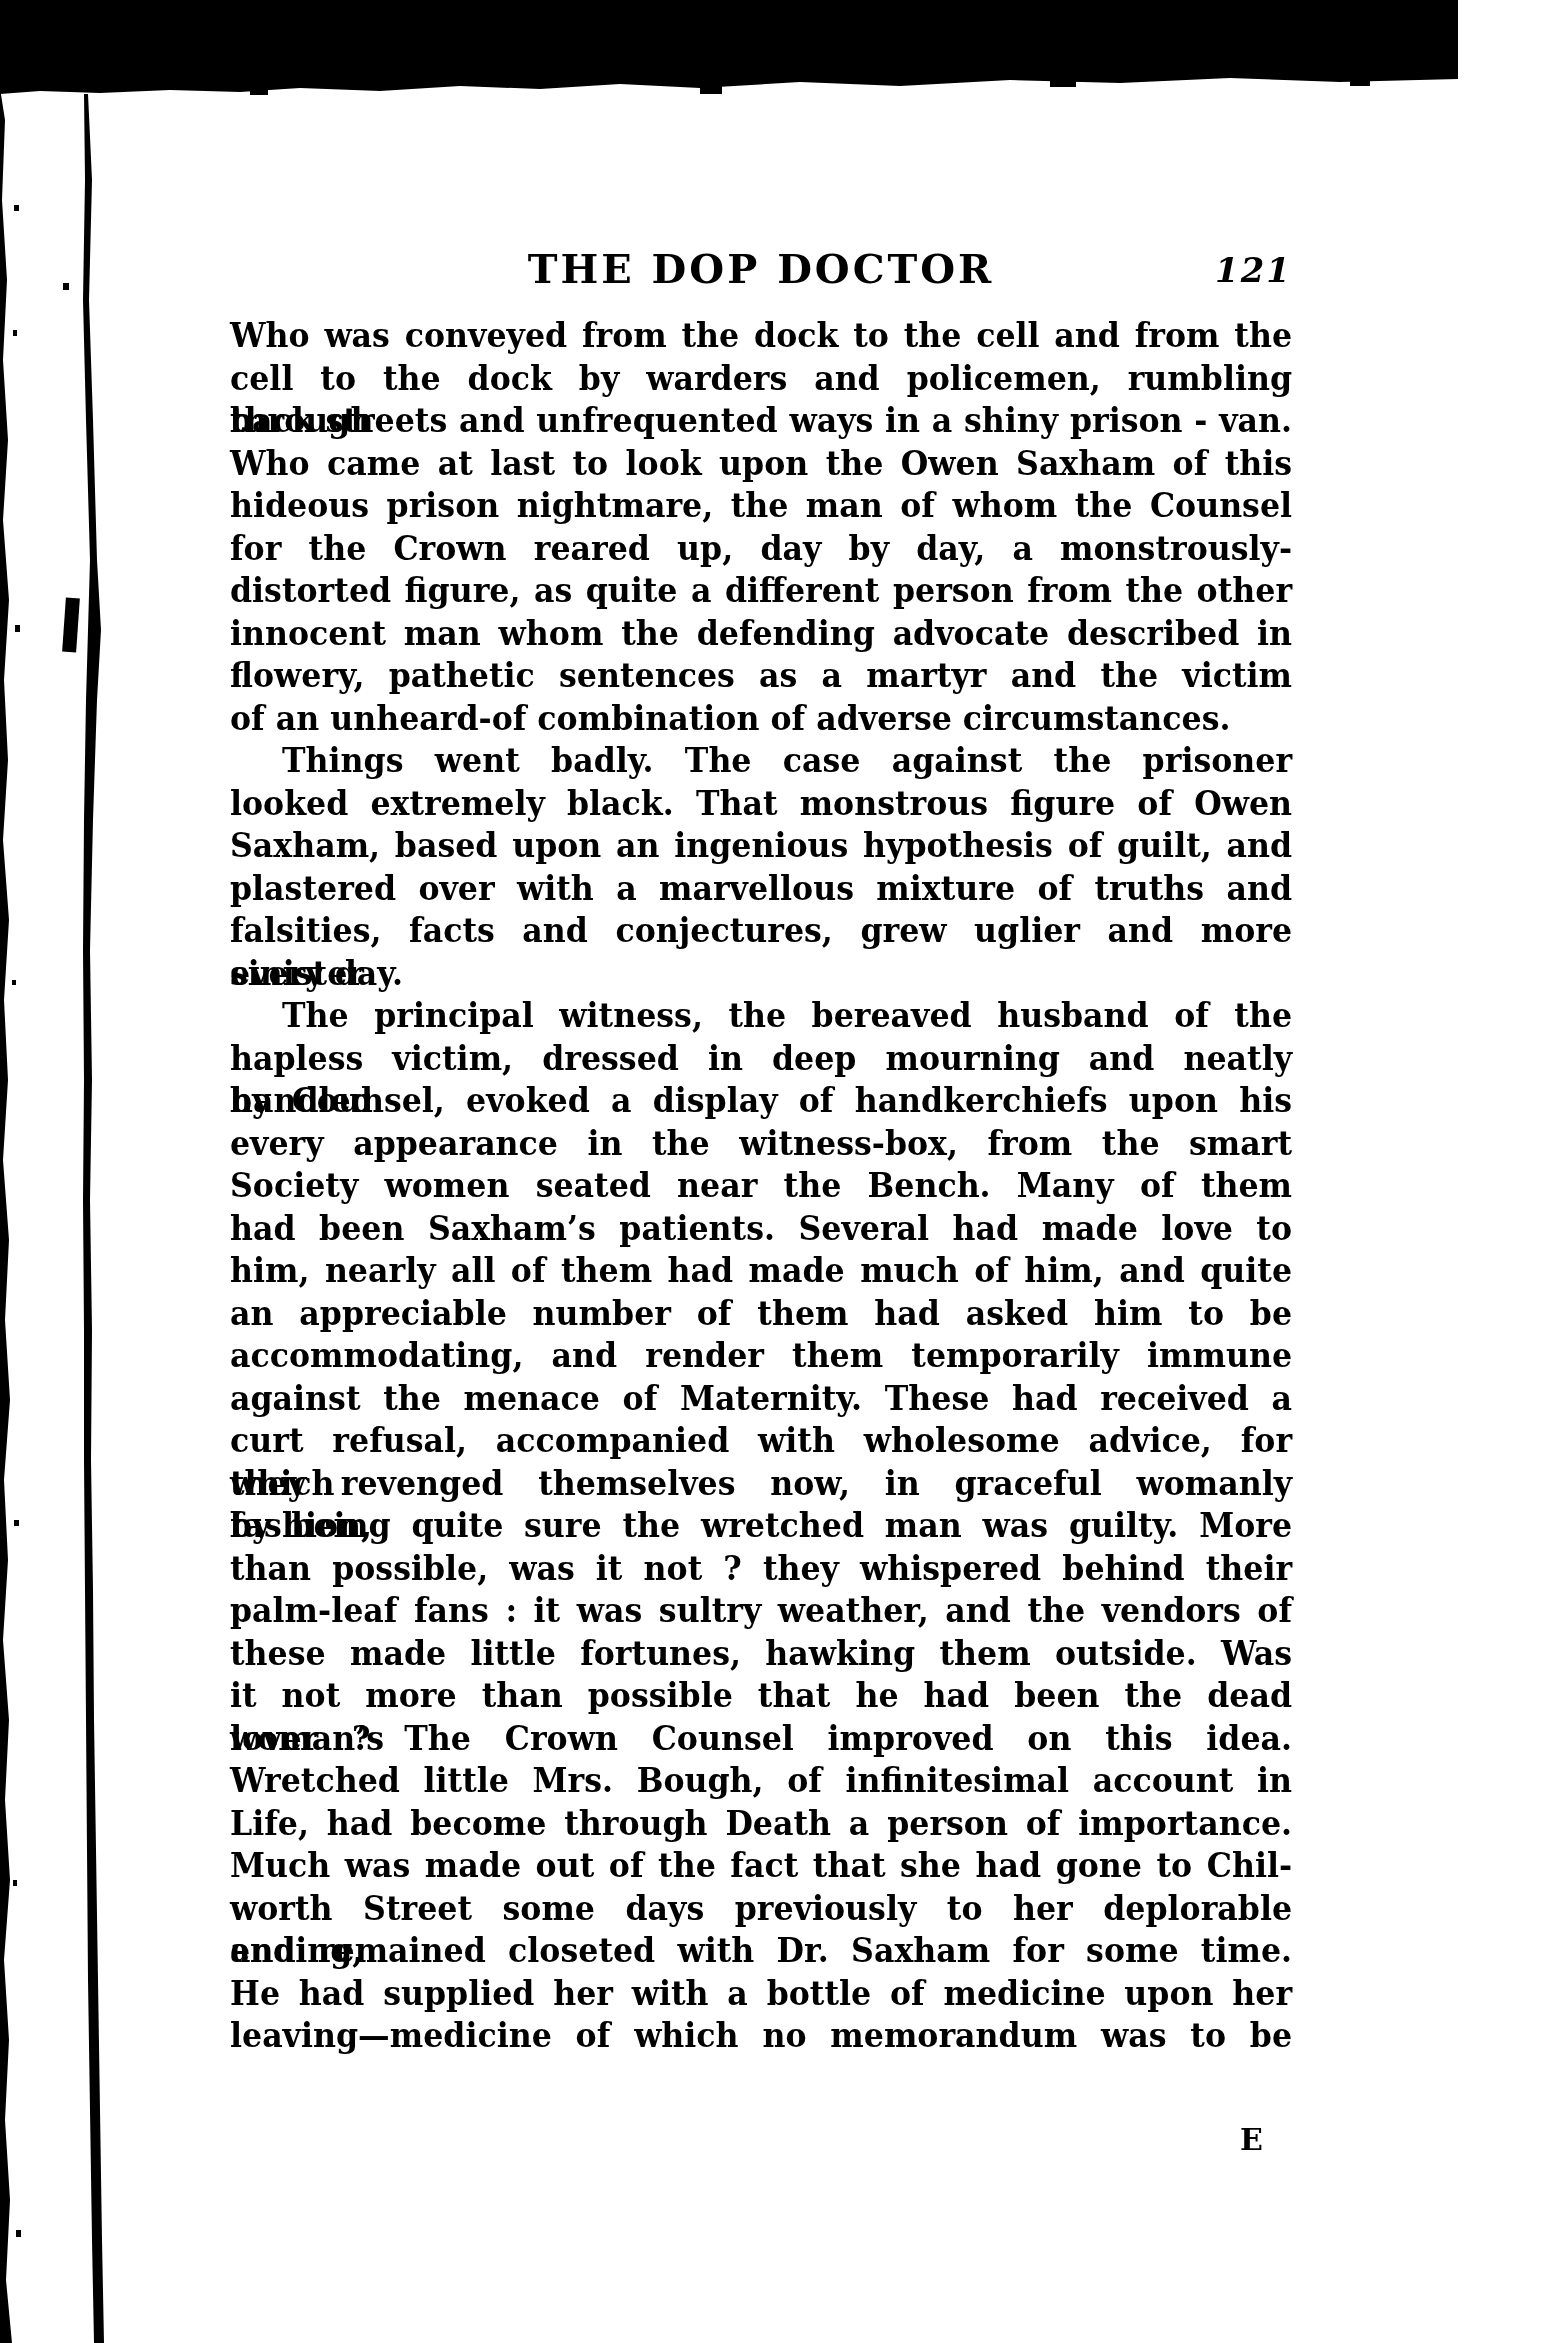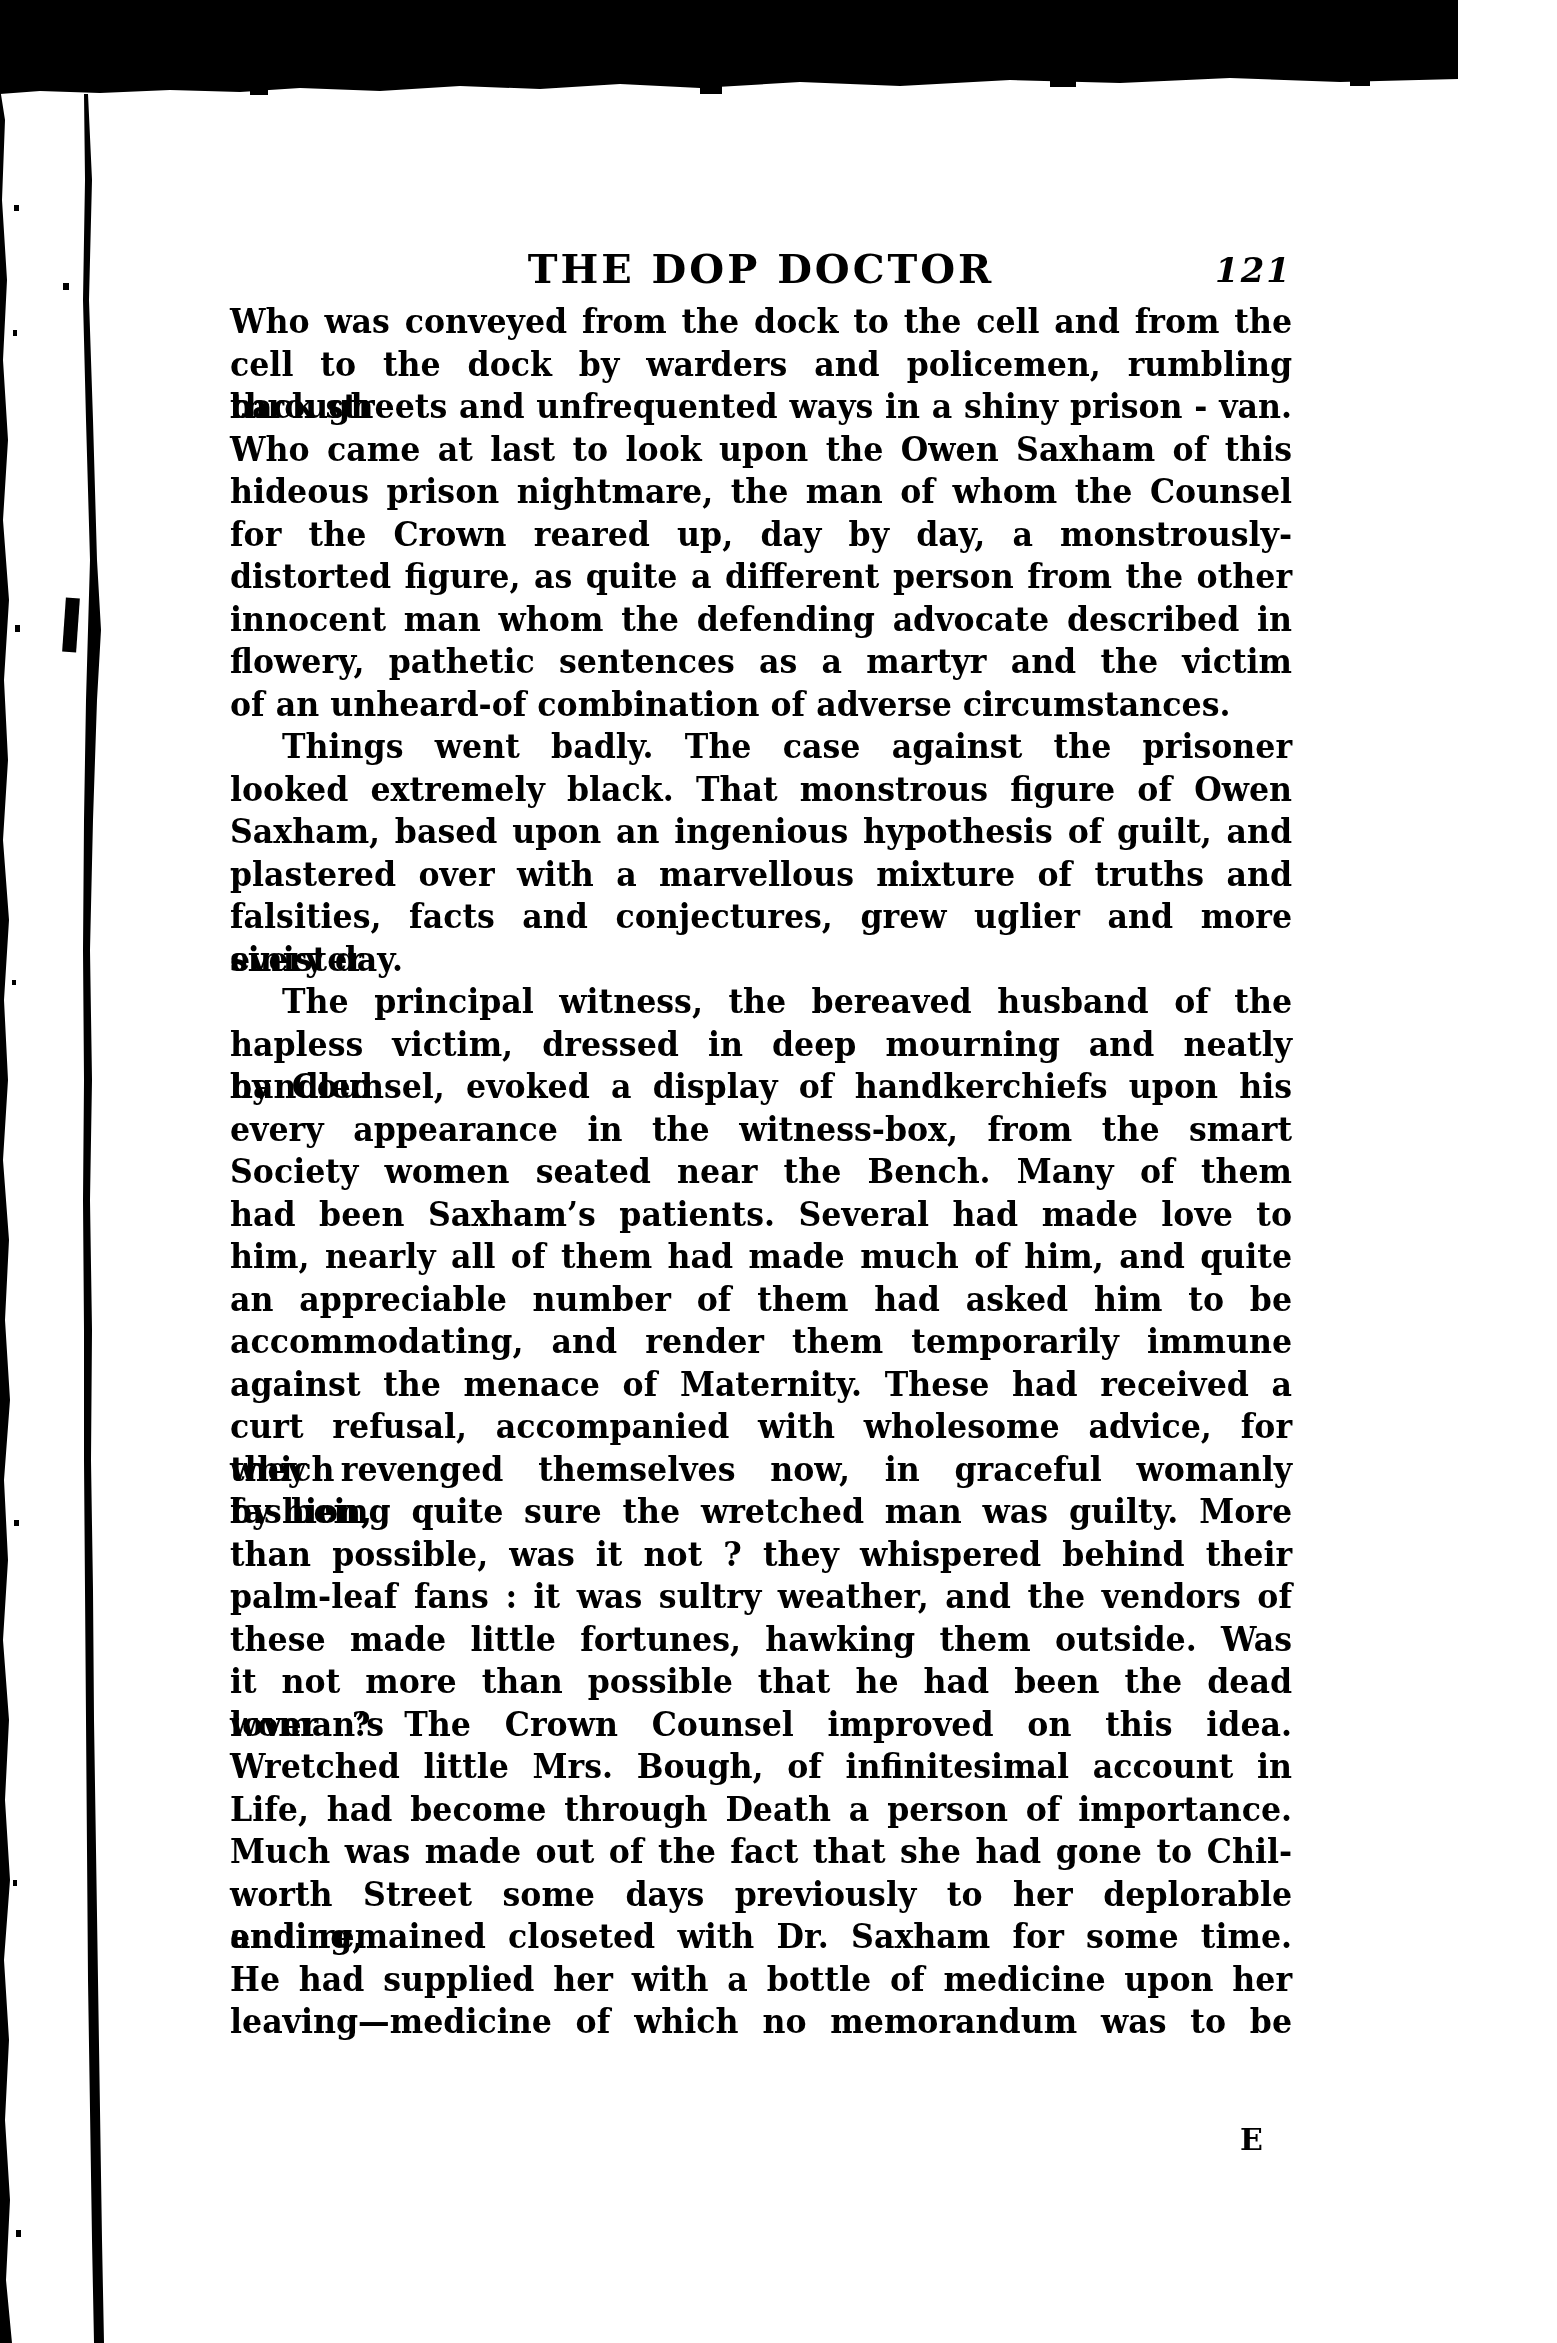--- a/index.html
+++ b/index.html
@@ -44,21 +44,21 @@
     right: 0;
     top: 4px;
     font-weight: bold;
     font-size: 34px;
     letter-spacing: 2px;
     font-style: italic;
   }
   .body-text {
     position: absolute;
     left: 230px;
-    top: 300px;
+    top: 314px;
     width: 1142px;
   }
   .line {
     height: 42.5px;
     line-height: 42.5px;
     font-size: 34px;
     font-weight: bold;
     text-align: justify;
     text-align-last: justify;
     transform: scaleX(0.93);

